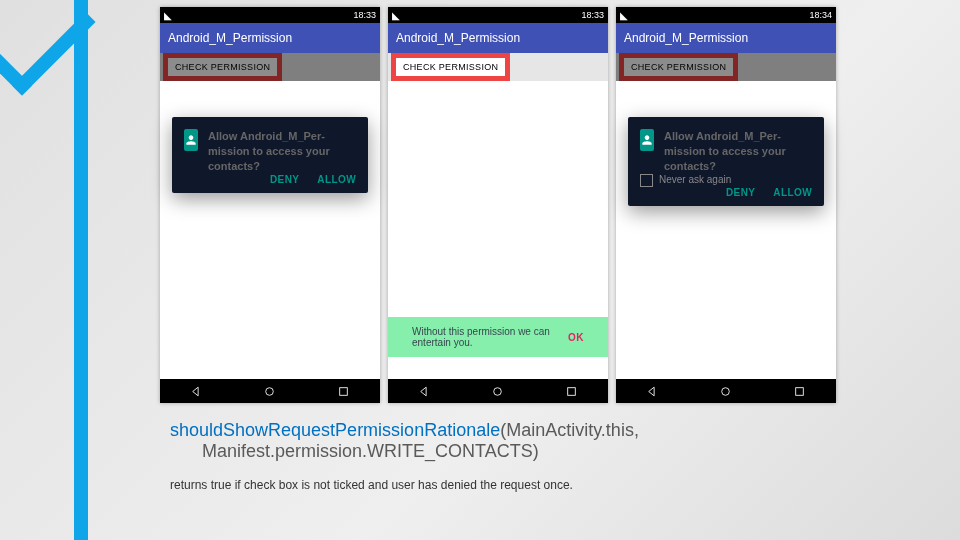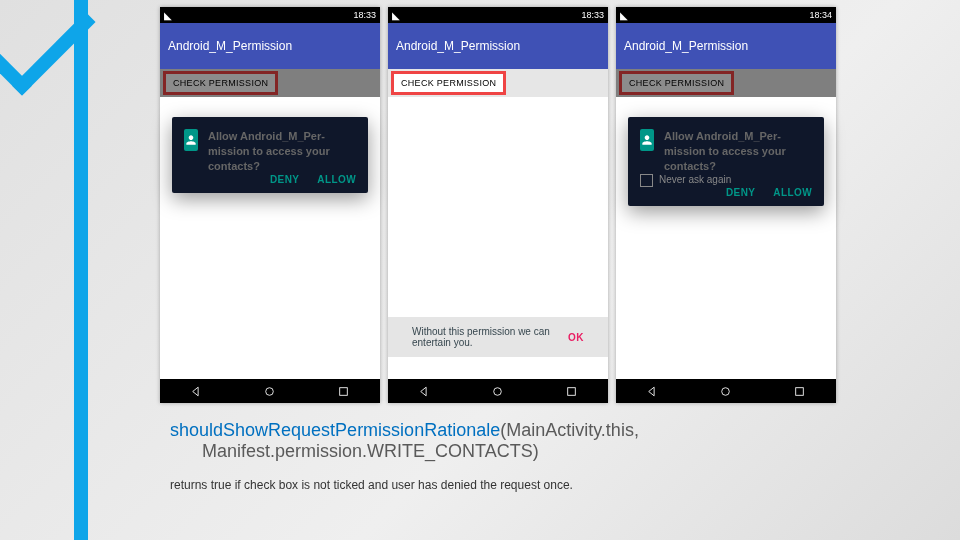--- a/index.html
+++ b/index.html
@@ -4,34 +4,34 @@
 <style>
   html,body{margin:0;padding:0;width:960px;height:540px;font-family:"Segoe UI",Arial,sans-serif;overflow:hidden;}
   .slide{position:relative;width:960px;height:540px;background:linear-gradient(135deg,#e0e0e0 0%,#efefef 60%,#dcdcdc 100%);}
   .accent-bar{position:absolute;left:74px;top:0;width:14px;height:540px;background:#0ea5e9;}
   .accent-chevron{position:absolute;left:-30px;top:-30px;width:90px;height:90px;border-bottom:14px solid #0ea5e9;border-right:14px solid #0ea5e9;transform:rotate(45deg);}
   .phones{position:absolute;left:160px;top:7px;display:flex;gap:8px;}
   .phone{width:220px;height:396px;background:#fff;display:flex;flex-direction:column;position:relative;box-shadow:0 0 4px rgba(0,0,0,.3);}
   .status{height:16px;background:#000;color:#fff;font-size:9px;display:flex;align-items:center;padding:0 4px;}
   .status .sp{flex:1;}
   .status .m{font-size:10px;}
-  .titlebar{height:30px;background:#3f51b5;color:#fff;font-size:12px;display:flex;align-items:center;padding:8px 8px;font-weight:500;}
+  .titlebar{height:30px;background:#3f51b5;color:#fff;font-size:12px;display:flex;align-items:center;padding:0 8px;font-weight:500;}
   .greybar{height:28px;background:#e6e6e6;display:flex;align-items:center;}
-  .chk{font-size:9px;padding:4px 7px;background:#fff;margin-left:3px;border:3px solid #ef4444;letter-spacing:.3px;}
+  .chk{font-size:9px;padding:4px 7px;background:#fff;margin-left:3px;border:5px solid #ef4444;letter-spacing:.3px;}
   .body{flex:1;position:relative;}
   .dim .greybar,.dim .body{filter:brightness(.55);}
   .dialog{position:absolute;left:12px;right:12px;top:110px;background:#0f172a;border-radius:2px;box-shadow:0 6px 20px rgba(0,0,0,.4);padding:12px 12px 8px;filter:none;}
   .dlg-row{display:flex;gap:10px;}
   .contact-ic{width:22px;height:22px;background:#009688;border-radius:2px;display:flex;align-items:center;justify-content:center;}
   .contact-ic svg{width:14px;height:14px;fill:#fff;}
   .dlg-txt{font-size:11px;color:#666;font-weight:600;line-height:1.35;}
   .dlg-btns{display:flex;justify-content:flex-end;gap:18px;font-size:10px;font-weight:700;color:#009688;letter-spacing:.4px;}
   .chkrow{display:flex;gap:6px;margin:0 0 0;font-size:10px;color:#888;}
   .box{width:11px;height:11px;border:1.5px solid #888;}
-  .toast{position:absolute;left:0;right:0;bottom:22px;background:#e5e5e5;color:#37474f;font-size:10px;padding:9px 24px;display:flex;align-items:center;}
+  .toast{position:absolute;left:0;right:0;bottom:22px;background:#86efac;color:#37474f;font-size:10px;padding:9px 24px;display:flex;align-items:center;}
   .toast .sp{flex:1;}
   .toast .ok{color:#e91e63;font-weight:700;font-size:10px;letter-spacing:.5px;}
   .nav{height:24px;background:#000;display:flex;align-items:center;justify-content:space-around;}
   .nav svg{width:13px;height:13px;stroke:#fff;fill:none;stroke-width:1.6;}
   .caption{position:absolute;left:170px;top:420px;width:680px;}
   .cap1{font-size:18px;color:#5a5a5a;}
   .cap1 .meth{color:#0070c0;}
   .cap1 .arg{color:#5a5a5a;}
   .cap1 .ind{margin-left:32px;display:block;}
   .cap2{font-size:12px;color:#333;margin-top:16px;}

